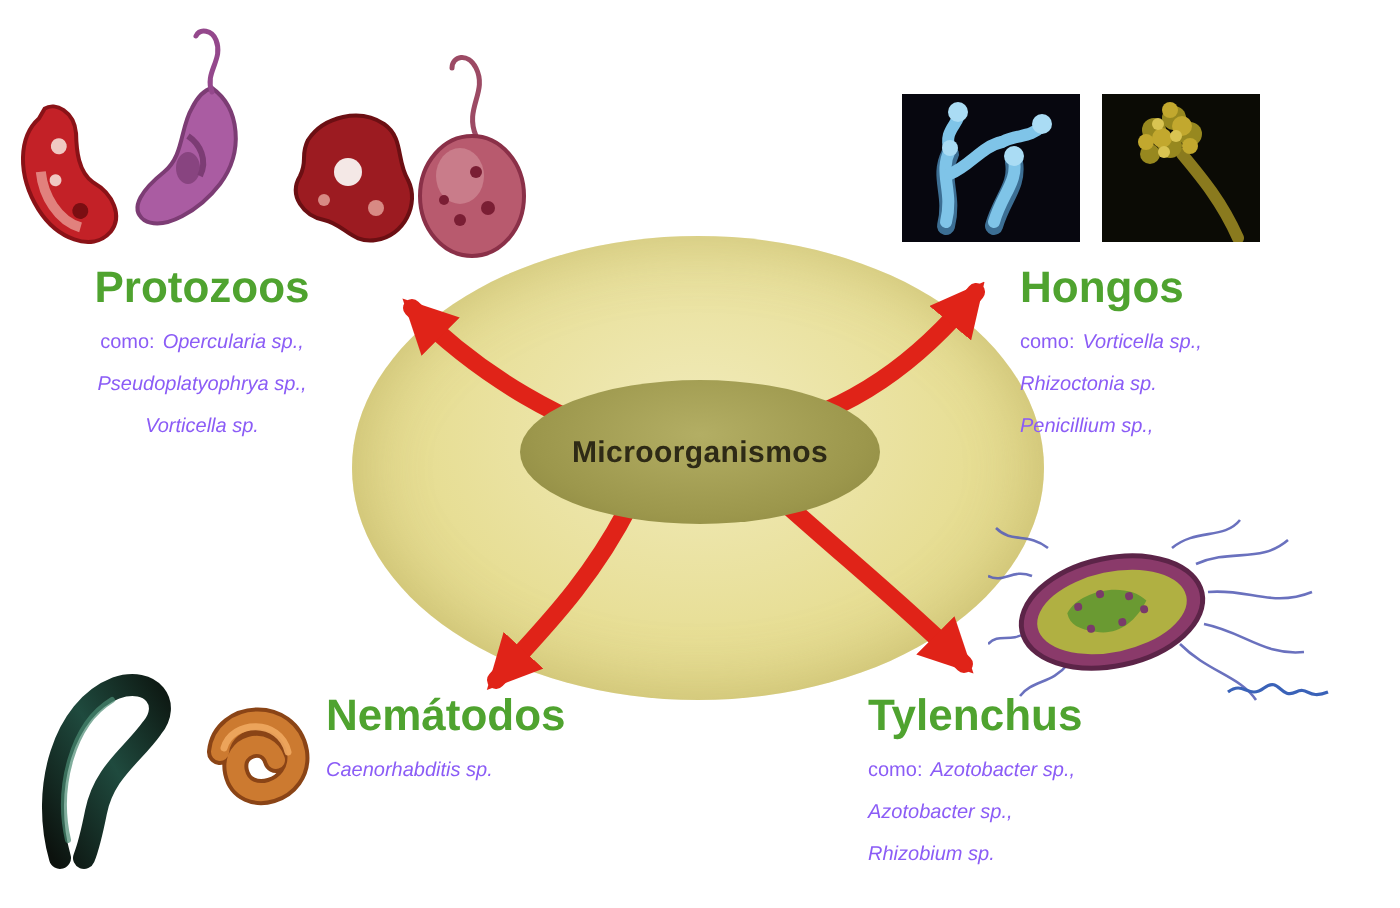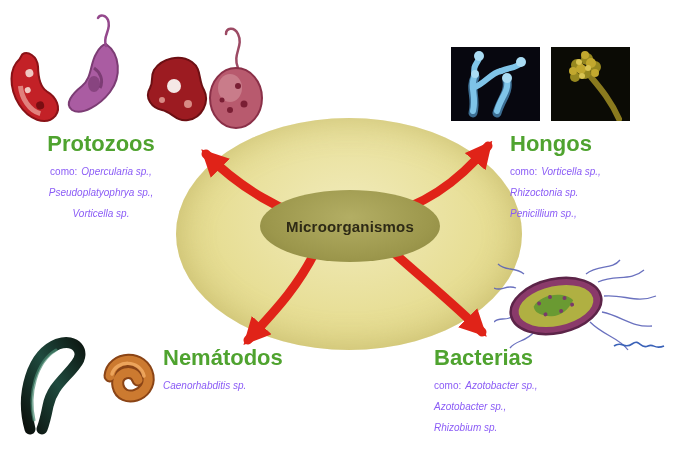--- a/index.html
+++ b/index.html
@@ -190,19 +190,19 @@
           <circle cx="72" cy="44" r="2"></circle>
         <circle cx="66" cy="56" r="2"></circle>
           <circle cx="50" cy="56" r="2"></circle>
           <circle cx="78" cy="52" r="2"></circle>
       </g>
     </g>
     <path d="M120,90 C128,84 130,94 138,88 C146,82 146,94 154,90 C160,87 160,94 170,90" stroke="#3a62b8" stroke-width="1.6" fill="none"></path>
   </svg>
 
   <div class="abs" style="left:434px;top:345px;width:212px">
-    <h2 class="group-title">Bacterias</h2>
+    <h2 class="group-title">Tylenchus</h2>
     <p class="species-line"><span class="prefix">como:</span><span class="species">Azotobacter sp.,</span></p>
     <p class="species-line"><span class="species">Azotobacter sp.,</span></p>
     <p class="species-line"><span class="species">Rhizobium sp.</span></p>
   </div>
 
 </div>
 
 </body></html>

